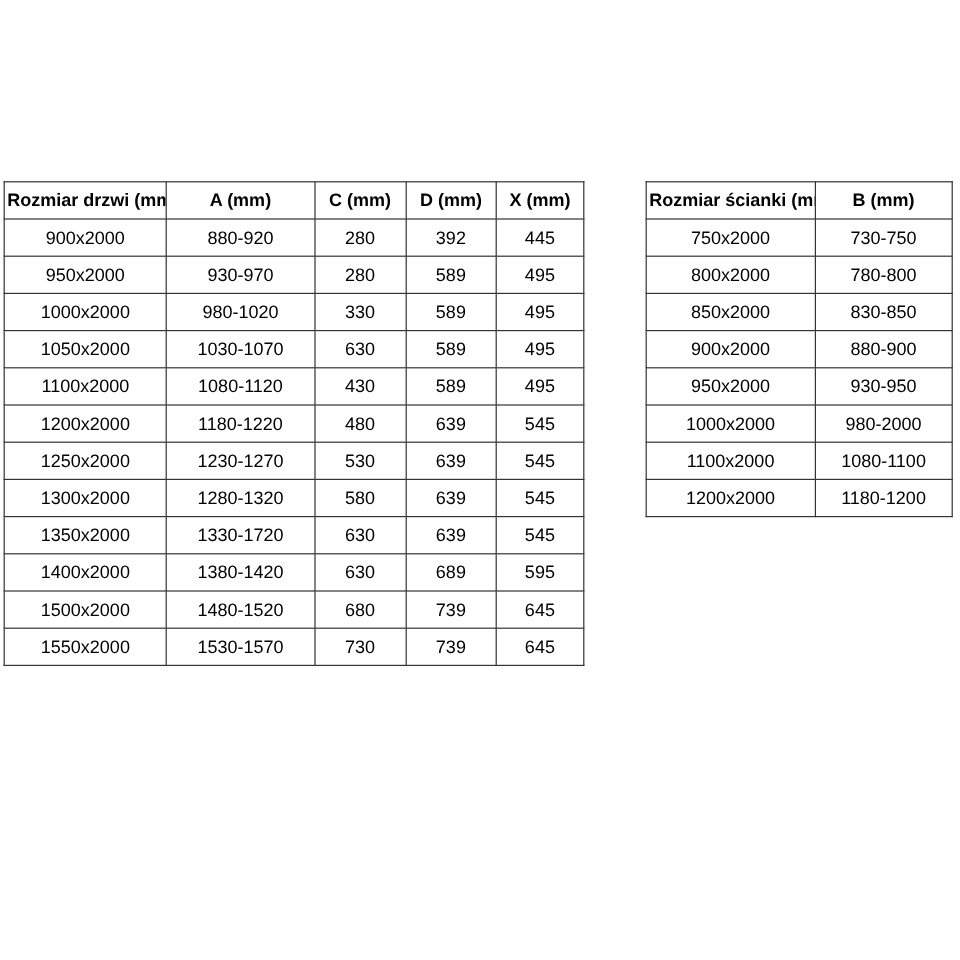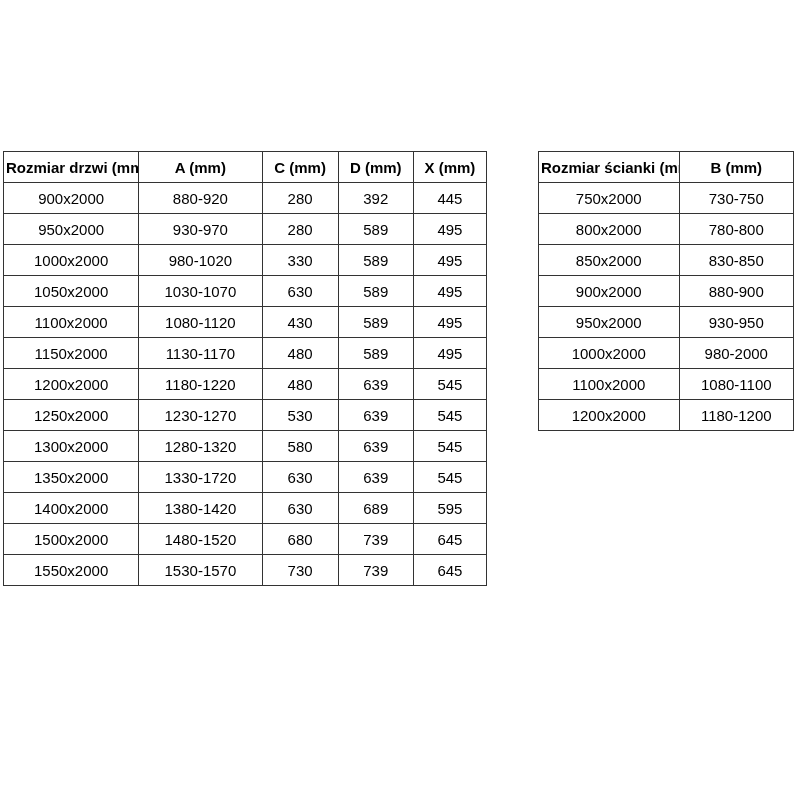--- a/index.html
+++ b/index.html
@@ -102,27 +102,20 @@
           <td>495</td>
         </tr>
         <tr>
           <td>1100x2000</td>
           <td>1080-1120</td>
           <td>430</td>
           <td>589</td>
           <td>495</td>
         </tr>
         <tr>
-          <td>1150x2000</td>
-          <td>1130-1170</td>
-          <td>480</td>
-          <td>589</td>
-          <td>495</td>
-        </tr>
-        <tr>
           <td>1200x2000</td>
           <td>1180-1220</td>
           <td>480</td>
           <td>639</td>
           <td>545</td>
         </tr>
         <tr>
           <td>1250x2000</td>
           <td>1230-1270</td>
           <td>530</td>

